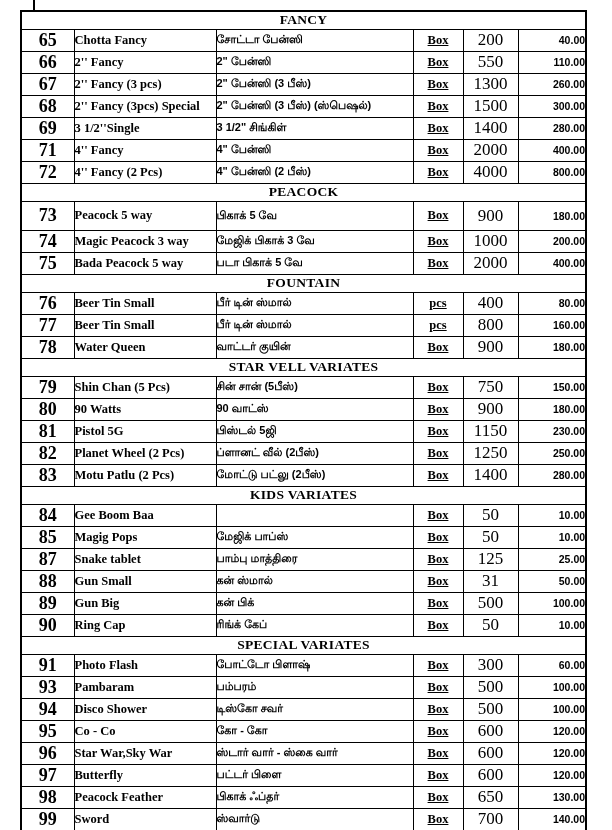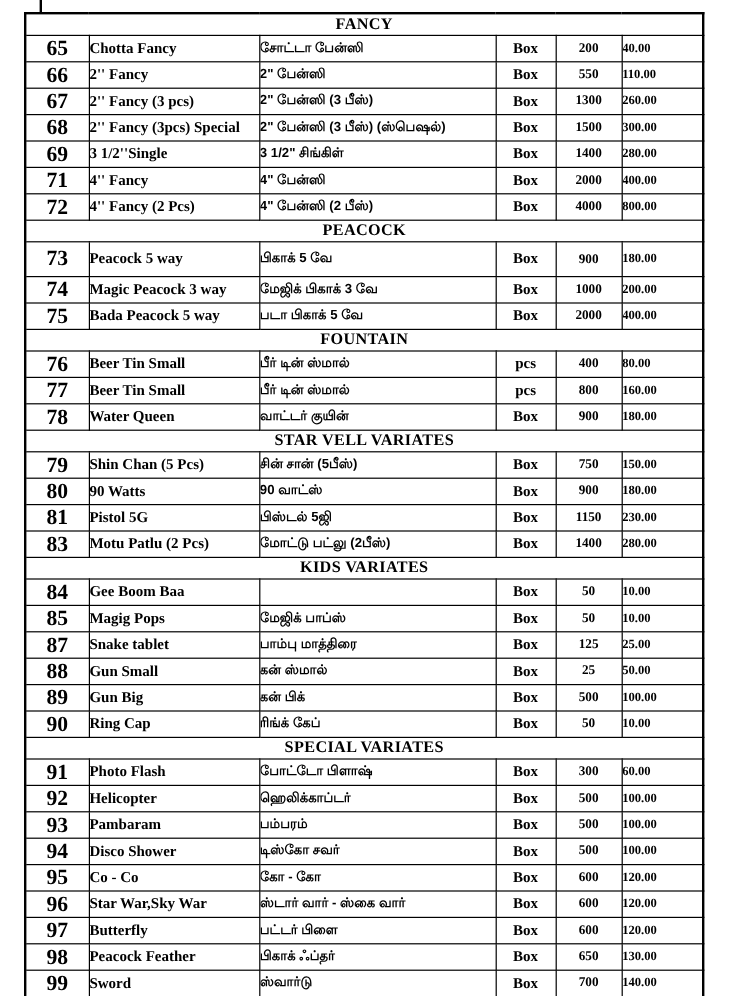--- a/index.html
+++ b/index.html
@@ -68,30 +68,31 @@
     padding-left: 5px;
     font-family: "Liberation Sans", sans-serif;
     font-weight: bold;
     font-size: 11px;
   }
   td.c-unit {
     text-align: center;
     font-family: "Liberation Serif", serif;
     font-weight: bold;
     font-size: 12.5px;
+    text-decoration: underline;
   }
   td.c-qty {
     text-align: center;
     font-family: "Liberation Serif", serif;
-    font-weight: bold;
-    font-size: 11px;
+    font-weight: normal;
+    font-size: 17px;
   }
   td.c-rate {
-    text-align: left;
-    font-family: Liberation Serif, serif;
+    text-align: right;
+    font-family: Liberation Sans, sans-serif;
     font-weight: bold;
     font-size: 10.5px;
   }
 </style>
 </head>
 <body>
 
 <div class="border-stub"></div>
 
 <table class="price-table">
@@ -238,20 +239,28 @@
       </tr>
       <tr class="data-row">
         <td class="c-no">81</td>
         <td class="c-name_en">Pistol 5G</td>
         <td class="c-name_ta">பிஸ்டல் 5ஜி</td>
         <td class="c-unit">Box</td>
         <td class="c-qty">1150</td>
         <td class="c-rate">230.00</td>
       </tr>
       <tr class="data-row">
+        <td class="c-no">82</td>
+        <td class="c-name_en">Planet Wheel (2 Pcs)</td>
+        <td class="c-name_ta">ப்ளானட் வீல் (2பீஸ்)</td>
+        <td class="c-unit">Box</td>
+        <td class="c-qty">1250</td>
+        <td class="c-rate">250.00</td>
+      </tr>
+      <tr class="data-row">
         <td class="c-no">83</td>
         <td class="c-name_en">Motu Patlu (2 Pcs)</td>
         <td class="c-name_ta">மோட்டு பட்லு (2பீஸ்)</td>
         <td class="c-unit">Box</td>
         <td class="c-qty">1400</td>
         <td class="c-rate">280.00</td>
       </tr>
       <tr class="section-row">
         <td colspan="6" class="section-header">KIDS VARIATES</td>
       </tr>
@@ -277,21 +286,21 @@
         <td class="c-name_ta">பாம்பு மாத்திரை</td>
         <td class="c-unit">Box</td>
         <td class="c-qty">125</td>
         <td class="c-rate">25.00</td>
       </tr>
       <tr class="data-row">
         <td class="c-no">88</td>
         <td class="c-name_en">Gun Small</td>
         <td class="c-name_ta">கன் ஸ்மால்</td>
         <td class="c-unit">Box</td>
-        <td class="c-qty">25</td>
+        <td class="c-qty">31</td>
         <td class="c-rate">50.00</td>
       </tr>
       <tr class="data-row">
         <td class="c-no">89</td>
         <td class="c-name_en">Gun Big</td>
         <td class="c-name_ta">கன் பிக்</td>
         <td class="c-unit">Box</td>
         <td class="c-qty">500</td>
         <td class="c-rate">100.00</td>
       </tr>
@@ -306,28 +315,20 @@
       <tr class="section-row">
         <td colspan="6" class="section-header">SPECIAL VARIATES</td>
       </tr>
       <tr class="data-row">
         <td class="c-no">91</td>
         <td class="c-name_en">Photo Flash</td>
         <td class="c-name_ta">போட்டோ பிளாஷ்</td>
         <td class="c-unit">Box</td>
         <td class="c-qty">300</td>
         <td class="c-rate">60.00</td>
-      </tr>
-      <tr class="data-row">
-        <td class="c-no">92</td>
-        <td class="c-name_en">Helicopter</td>
-        <td class="c-name_ta">ஹெலிக்காப்டர்</td>
-        <td class="c-unit">Box</td>
-        <td class="c-qty">500</td>
-        <td class="c-rate">100.00</td>
       </tr>
       <tr class="data-row">
         <td class="c-no">93</td>
         <td class="c-name_en">Pambaram</td>
         <td class="c-name_ta">பம்பரம்</td>
         <td class="c-unit">Box</td>
         <td class="c-qty">500</td>
         <td class="c-rate">100.00</td>
       </tr>
       <tr class="data-row">

